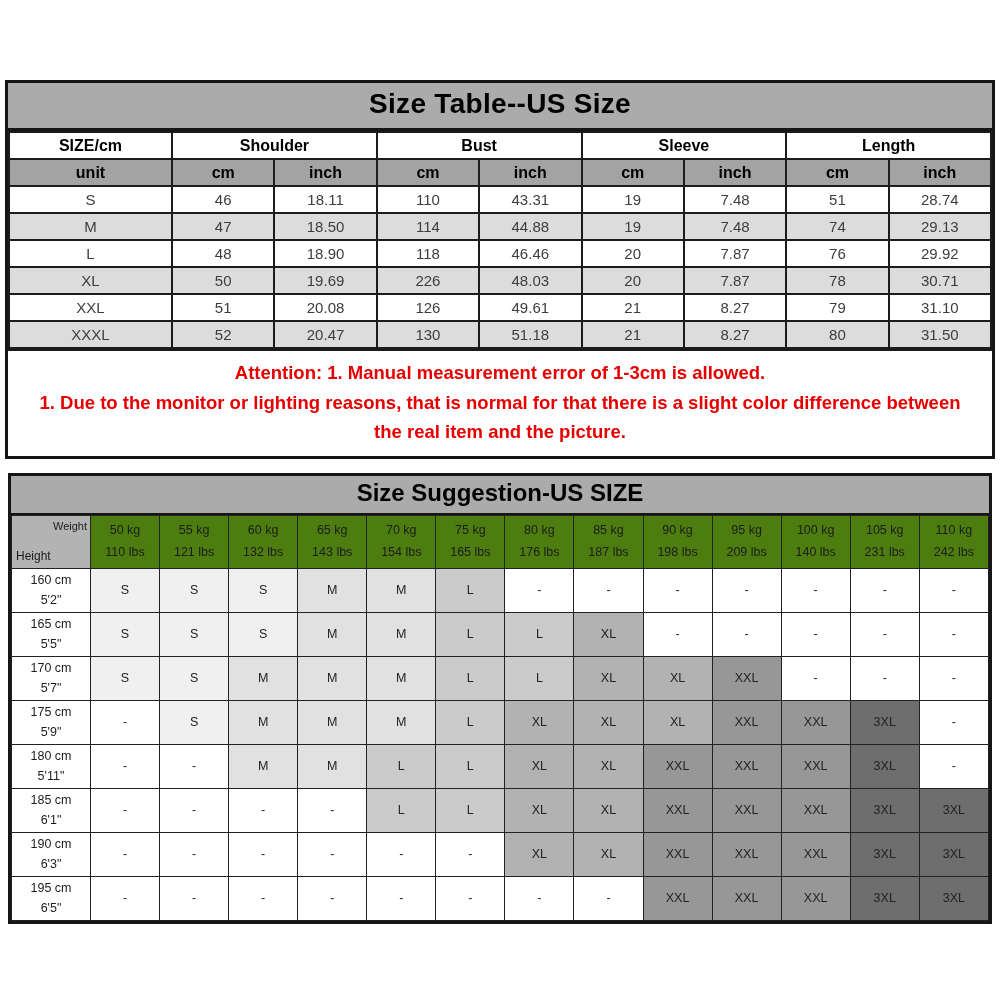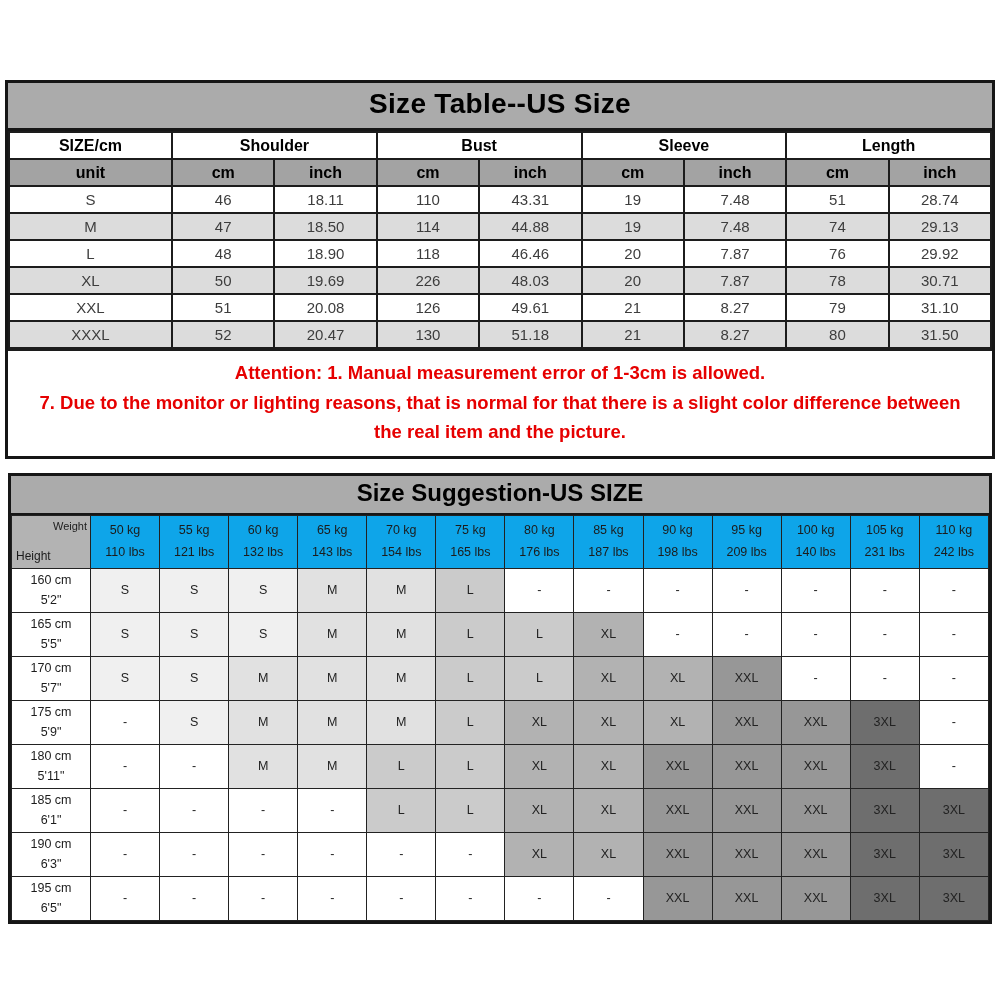--- a/index.html
+++ b/index.html
@@ -52,21 +52,21 @@
   
   .box2 { margin: 14px 8px 0; }
   .box2 .title-bar { font-size: 24px; padding: 3px 0 6px; border-bottom-width: 2px; }
   .t2 th, .t2 td {
     border: 1.5px solid #222;
     text-align: center;
     padding: 0;
     vertical-align: middle;
     font-weight: normal;
   }
-  .t2 thead th { height: 53px; font-size: 12.5px; line-height: 1.75; color: #1c1c1c; background: #0ea5e9; }
+  .t2 thead th { height: 53px; font-size: 12.5px; line-height: 1.75; color: #1c1c1c; background: #4d7c0f; }
   .t2 tbody th { height: 44px; font-size: 12.5px; line-height: 1.6; color: #1c1c1c; background: #fff; }
   .t2 tbody td { height: 44px; font-size: 12.5px; color: #222; }
 
   .corner {
     position: relative;
     background-color: #b3b3b3 !important;
     background-image: linear-gradient(to bottom right,
       rgba(0,0,0,0) calc(50% - 1.2px),
       #2a2a2a calc(50% - 1.2px),
       #2a2a2a calc(50% + 1.2px),
@@ -180,21 +180,21 @@
             <td>21</td>
             <td>8.27</td>
             <td>80</td>
             <td>31.50</td>
           </tr>
         </tbody>
     </table>
 
     <div class="attention">
       <div>Attention:  1. Manual measurement error of 1-3cm is allowed.</div>
-      <div>7. Due to the monitor or lighting reasons, that is normal for that there is a slight color difference between the real item and the picture.</div>
+      <div>1. Due to the monitor or lighting reasons, that is normal for that there is a slight color difference between the real item and the picture.</div>
     </div>
   </section>
 
   <section class="box box2">
     <div class="title-bar">Size Suggestion-US SIZE</div>
 
     <table class="t2">
       <colgroup>
         <col style="width:79px">
         <col>

